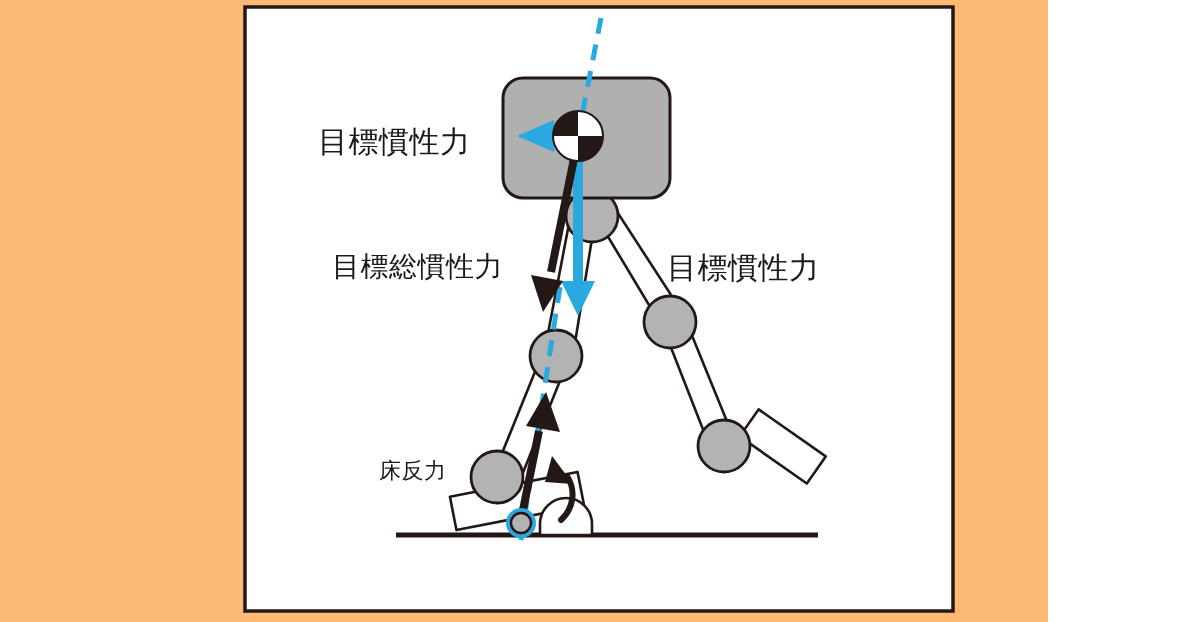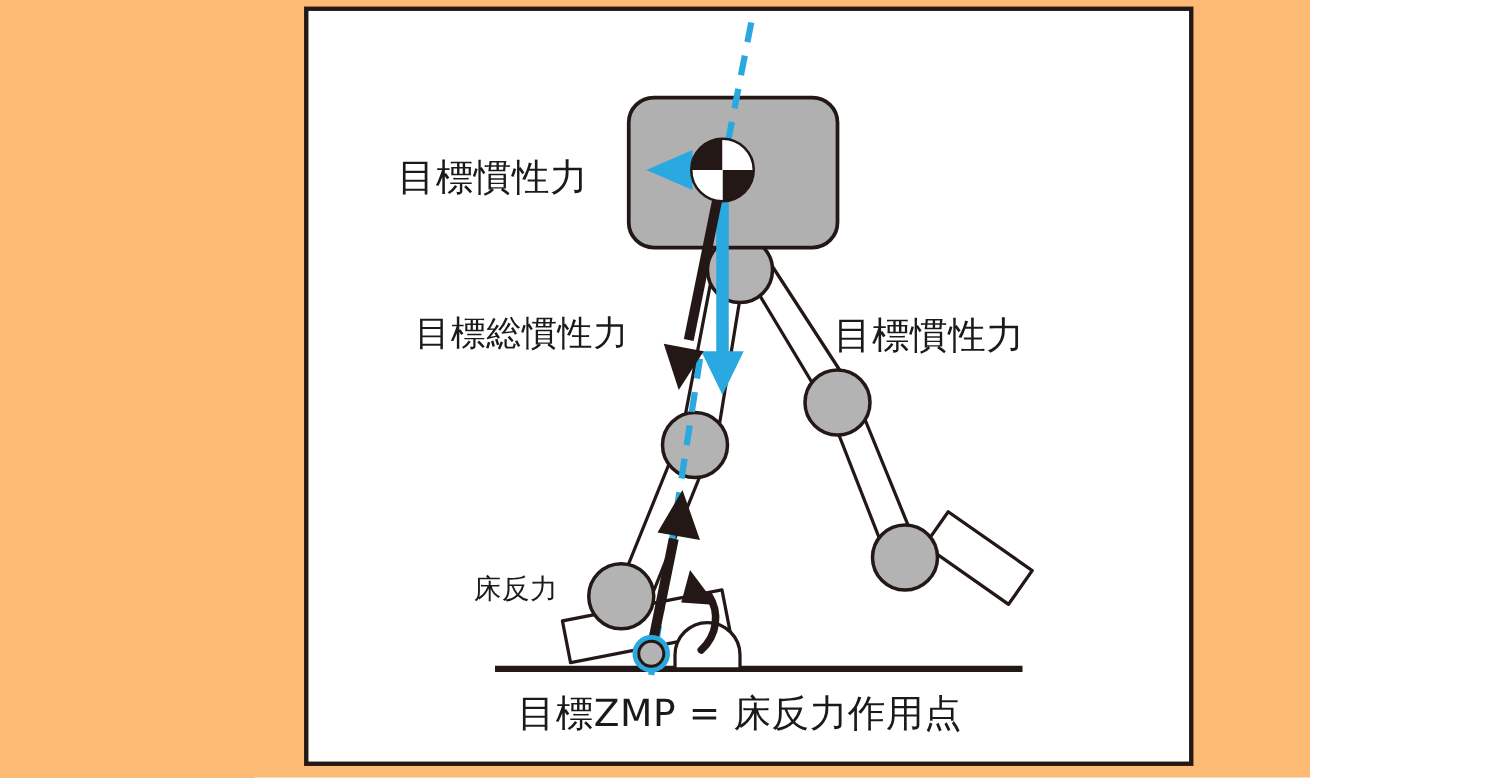--- a/index.html
+++ b/index.html
@@ -129,15 +129,14 @@
   </svg>
 
   <div class="dlabel" id="label-inertial">目標慣性力</div>
 
   <div class="dlabel" id="label-total">目標総慣性力</div>
 
   <div class="dlabel" id="label-gravity">目標慣性力</div>
 
   <div class="dlabel" id="label-grf">床反力</div>
 
-  <div class="dlabel" id="label-zmp">目標ZMP = 床反力作用点</div>
 
 </div>
 
 </body></html>

